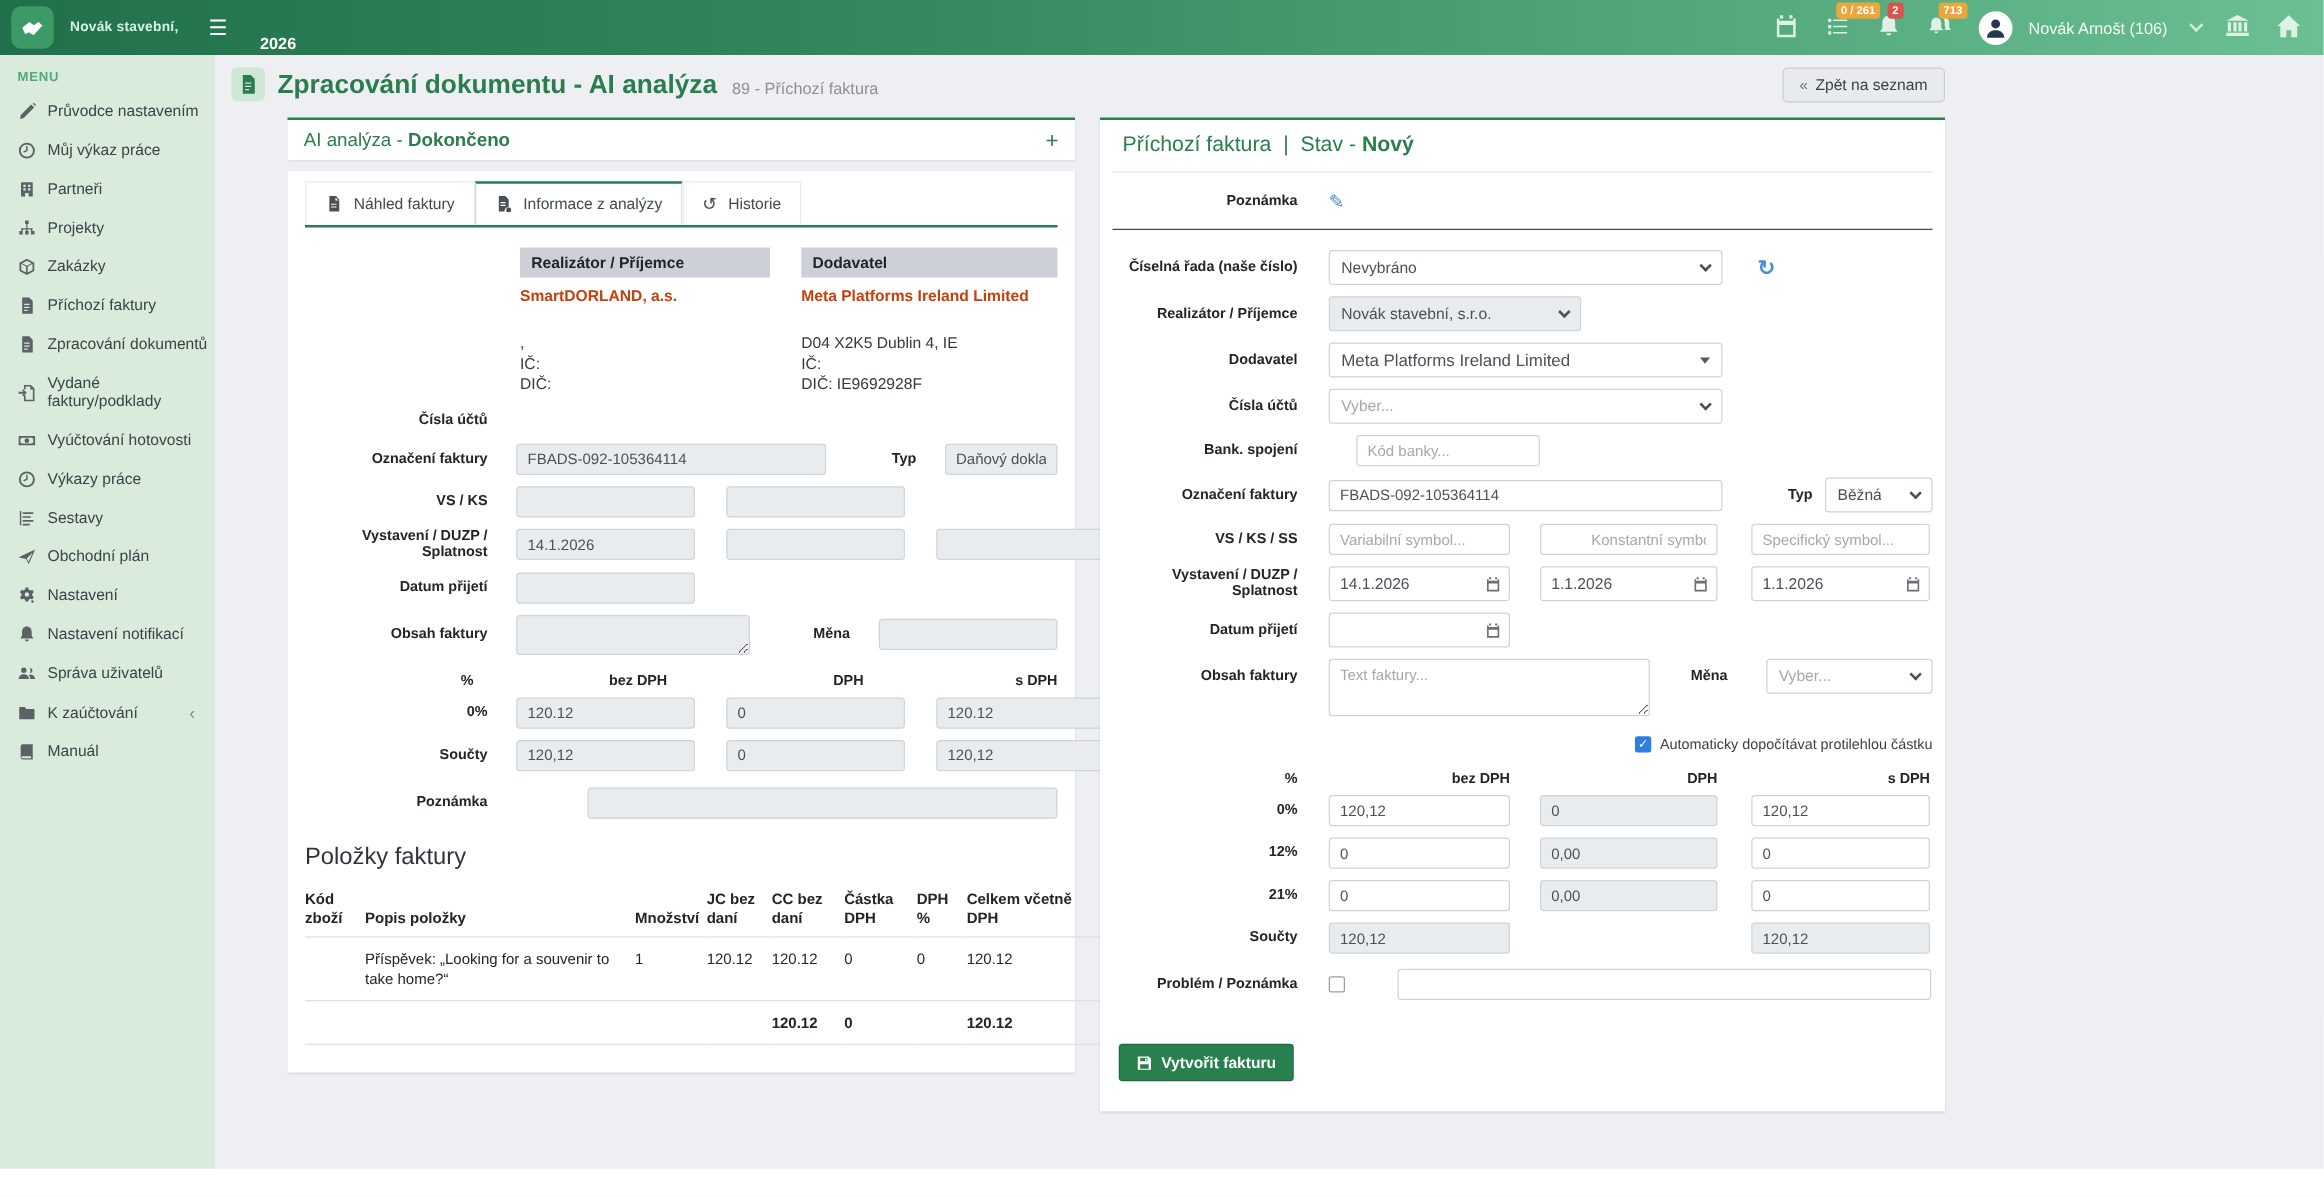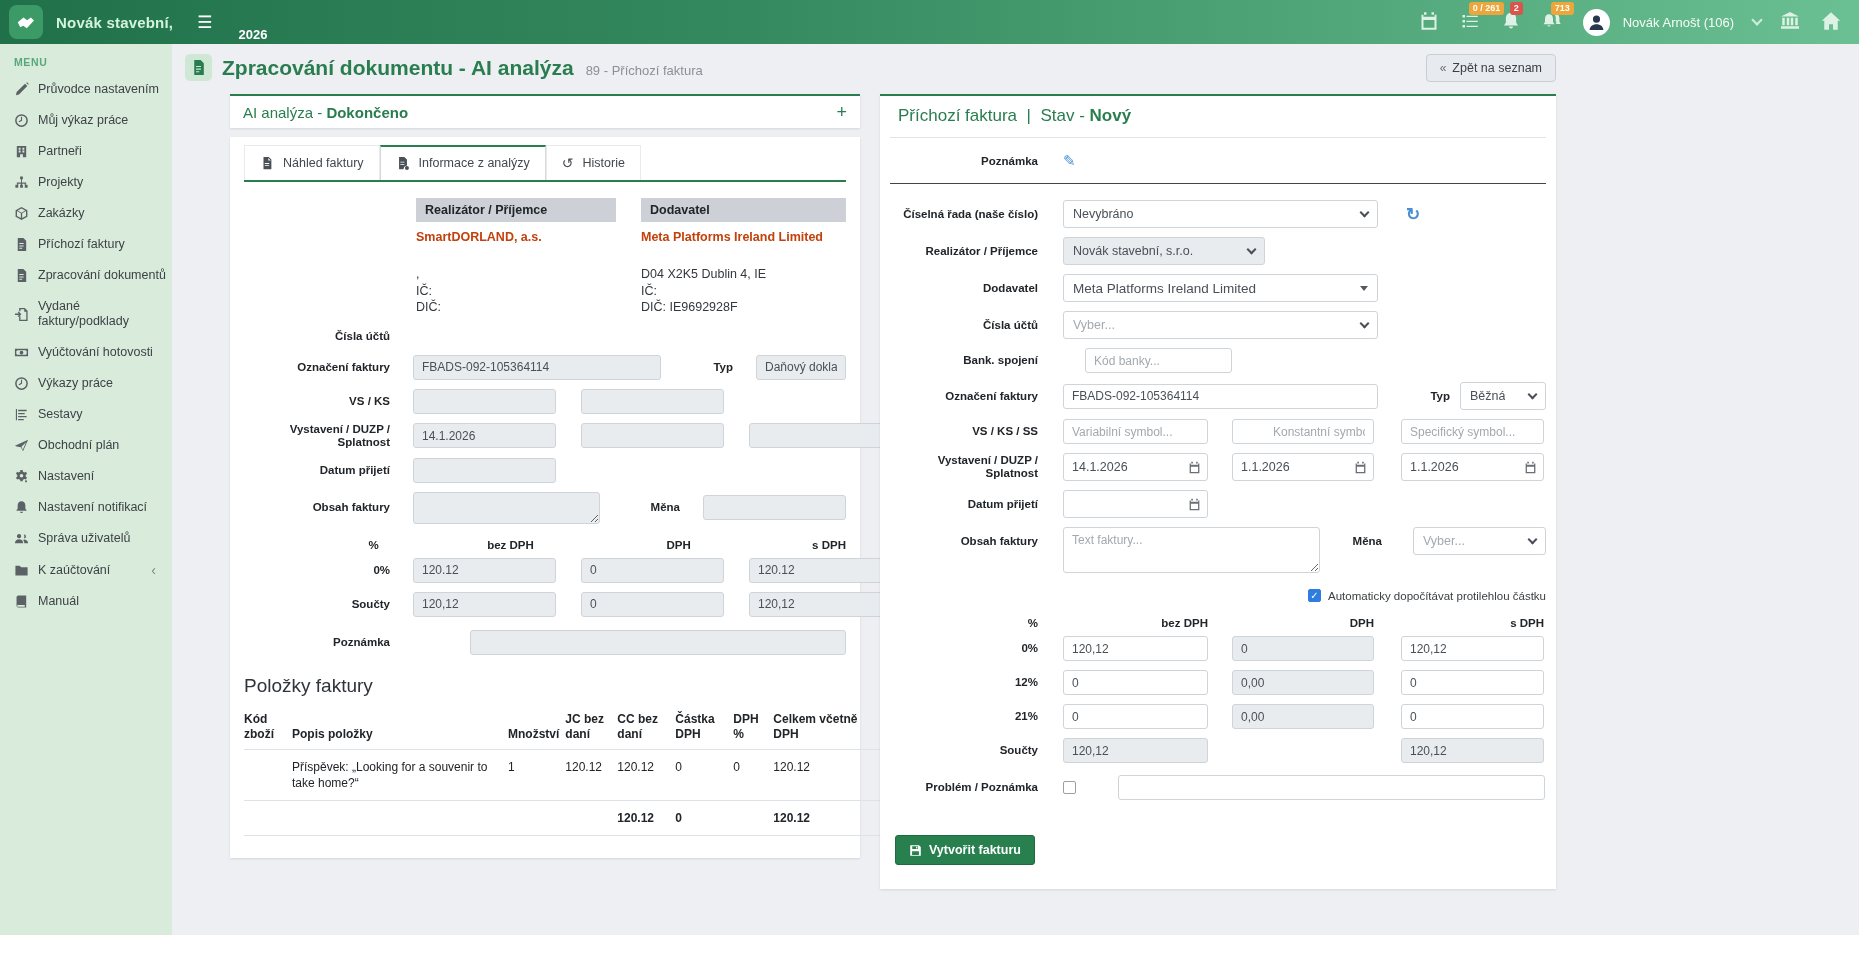--- a/index.html
+++ b/index.html
@@ -4,21 +4,21 @@
 <style>
   * { box-sizing:border-box; margin:0; padding:0; }
   html,body { width:1859px; height:958px; overflow:hidden; background:#fff;
               font-family:"Liberation Sans", sans-serif; }
   
   .topbar { height:44px; background:linear-gradient(90deg,#20714a 0%,#35895e 40%,#6ac092 100%);
             display:flex; align-items:center; color:#e2f6ea; }
   .logo { width:34px; height:34px; margin:0 13px 0 9px; background:#3b9a66; border-radius:8px;
           display:flex; align-items:center; justify-content:center; flex-shrink:0; }
   .logo svg { width:22px; height:22px; fill:#fff; }
-  .brand { font-size:15px; font-weight:bold; color:#d4f2e0; letter-spacing:.2px; }
+  .brand { font-size:11px; font-weight:bold; color:#d4f2e0; letter-spacing:.2px; }
   .burger { margin-left:24px; font-size:17px; color:#fff; cursor:pointer; }
   .year { margin-left:26px; font-size:13px; font-weight:bold; color:#fff;margin-top:24px; }
   .top-right { margin-left:auto; display:flex; align-items:center; gap:19px; margin-right:16px; }
   .ticon { position:relative; width:22px; height:22px; cursor:pointer; }
   .ticon svg { width:20px; height:20px; fill:#ddf2e4; }
   .tbadge { position:absolute; top:-9px; left:9px; font-size:9px; font-weight:bold; color:#fff;
             padding:1px 4px; border-radius:3px; white-space:nowrap; line-height:11px; }
   .tbadge.orange { background:#eda63c; }
   .tbadge.red { background:#d9544a; }
   .avatar { width:27px; height:27px; border-radius:50%; background:#fff; display:flex;

